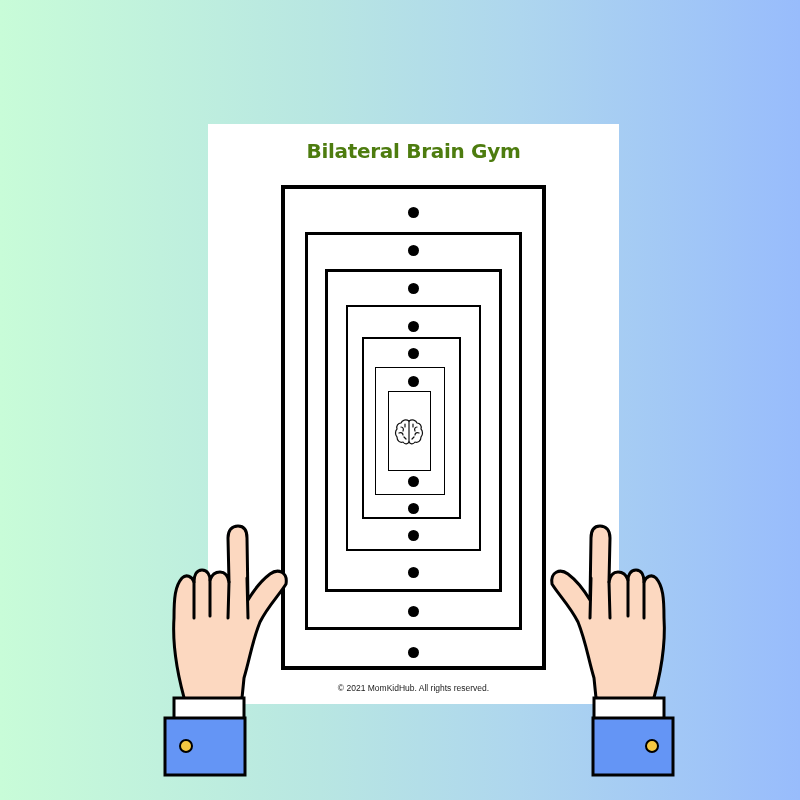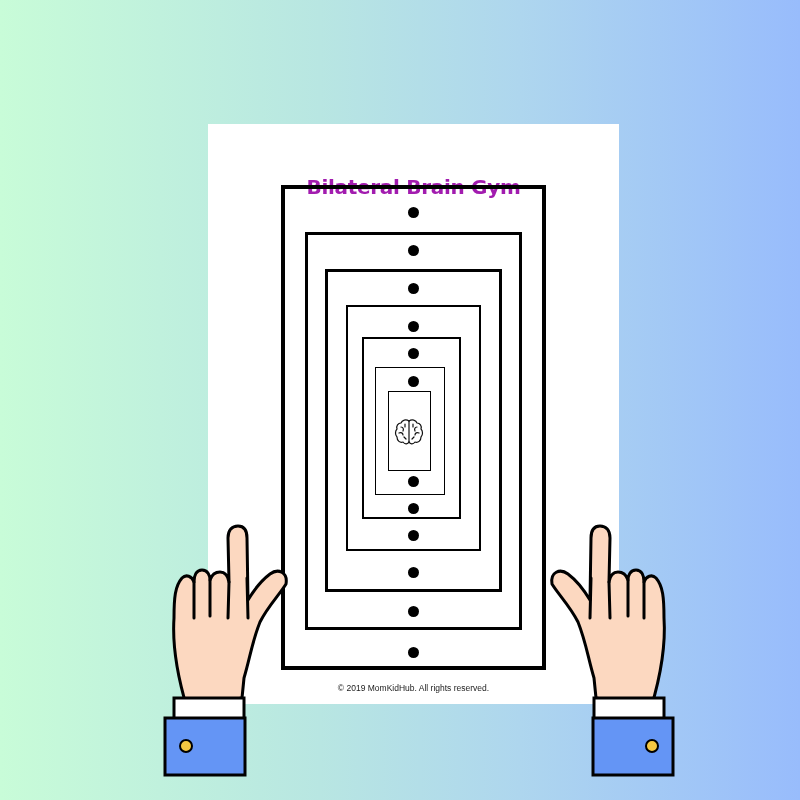--- a/index.html
+++ b/index.html
@@ -1,21 +1,21 @@
 <!DOCTYPE html>
 <html><head>
 <meta charset="utf-8">
 <style>
   html,body{margin:0;padding:0;}
   body{width:800px;height:800px;overflow:hidden;position:relative;
     background:linear-gradient(90deg,#c8fcd8 0%,#b8e6e2 40%,#aed6ee 65%,#98bcfc 100%);
     font-family:"Liberation Sans",sans-serif;}
   .paper{position:absolute;left:208px;top:124px;width:411px;height:580px;background:#fff;}
   .title{position:absolute;left:208px;top:139px;width:411px;text-align:center;
-    font-family:"DejaVu Sans",sans-serif;font-weight:bold;font-size:20px;color:#a21caf;letter-spacing:-0.3px;margin-top:36px;}
+    font-family:"DejaVu Sans",sans-serif;font-weight:bold;font-size:20px;color:#4d7c0f;letter-spacing:-0.3px;}
   .rect{position:absolute;box-sizing:border-box;background:transparent;border-style:solid;border-color:#000;}
   .dot{position:absolute;width:11px;height:11px;border-radius:50%;background:#000;}
   .copyright{position:absolute;left:208px;top:683px;width:411px;text-align:center;font-size:8.5px;color:#222;}
   .brain{position:absolute;left:394px;top:418px;width:30px;height:28px;}
   .hand{position:absolute;}
 </style>
 </head>
 <body>
 
 <div class="paper"></div>
@@ -46,21 +46,21 @@
   </div>
 
 <svg class="brain" viewBox="0 0 30 28" fill="none" stroke="#111" stroke-width="1.2" stroke-linecap="round" stroke-linejoin="round">
   <path d="M15 3 C12 1,8 2,7 5 C4 5,2 8,3 11 C1 13,1 17,3 19 C3 23,6 25,9 24 C11 27,14 26,15 24"></path>
   <path d="M15 3 C18 1,22 2,23 5 C26 5,28 8,27 11 C29 13,29 17,27 19 C27 23,24 25,21 24 C19 27,16 26,15 24"></path>
   <path d="M15 3 L15 24"></path>
   <path d="M7 9 C9 9,10 11,9 13 M5 15 C7 14,9 15,9 17 M10 19 L12 21 M11 6 L11 9"></path>
   <path d="M23 9 C21 9,20 11,21 13 M25 15 C23 14,21 15,21 17 M20 19 L18 21 M19 6 L19 9"></path>
 </svg>
 
-<div class="copyright">© 2019 MomKidHub. All rights reserved.</div>
+<div class="copyright">© 2021 MomKidHub. All rights reserved.</div>
 
 <svg class="hand" style="left:160px;top:518px;width:140px;height:262px;" viewBox="0 0 140 262">
   <path d="M70 180 L70 182 M27 190 C18 160,12 130,14 100 C14 80,15 68,22 60 C26 56,32 58,34 64 C34 58,36 52,42 52 C48 52,50 58,50 62 C52 56,56 54,60 54 C65 54,68 58,69 64 L68 20 C68 12,72 8,78 8 C84 8,87 12,87 20 L88 82 C94 72,102 62,110 56 C118 50,128 54,126 66 C120 76,108 88,100 104 C92 124,90 140,84 160 L82 180 Z" fill="#fcd8c0" stroke="#000" stroke-width="3" stroke-linejoin="round"></path>
   <path d="M34 64 L34 100 M50 62 L50 98 M69 64 L68 100 M87 60 L88 100" stroke="#000" stroke-width="3" fill="none" stroke-linecap="round"></path>
   <rect x="14" y="180" width="70" height="22" fill="#fff" stroke="#000" stroke-width="3"></rect>
   <rect x="5" y="200" width="80" height="57" fill="#6495f5" stroke="#000" stroke-width="3"></rect>
   <circle cx="26" cy="228" r="6" fill="#f5c842" stroke="#000" stroke-width="2"></circle>
 </svg>
 
 <svg class="hand" style="left:538px;top:518px;width:140px;height:262px;" viewBox="0 0 140 262">

